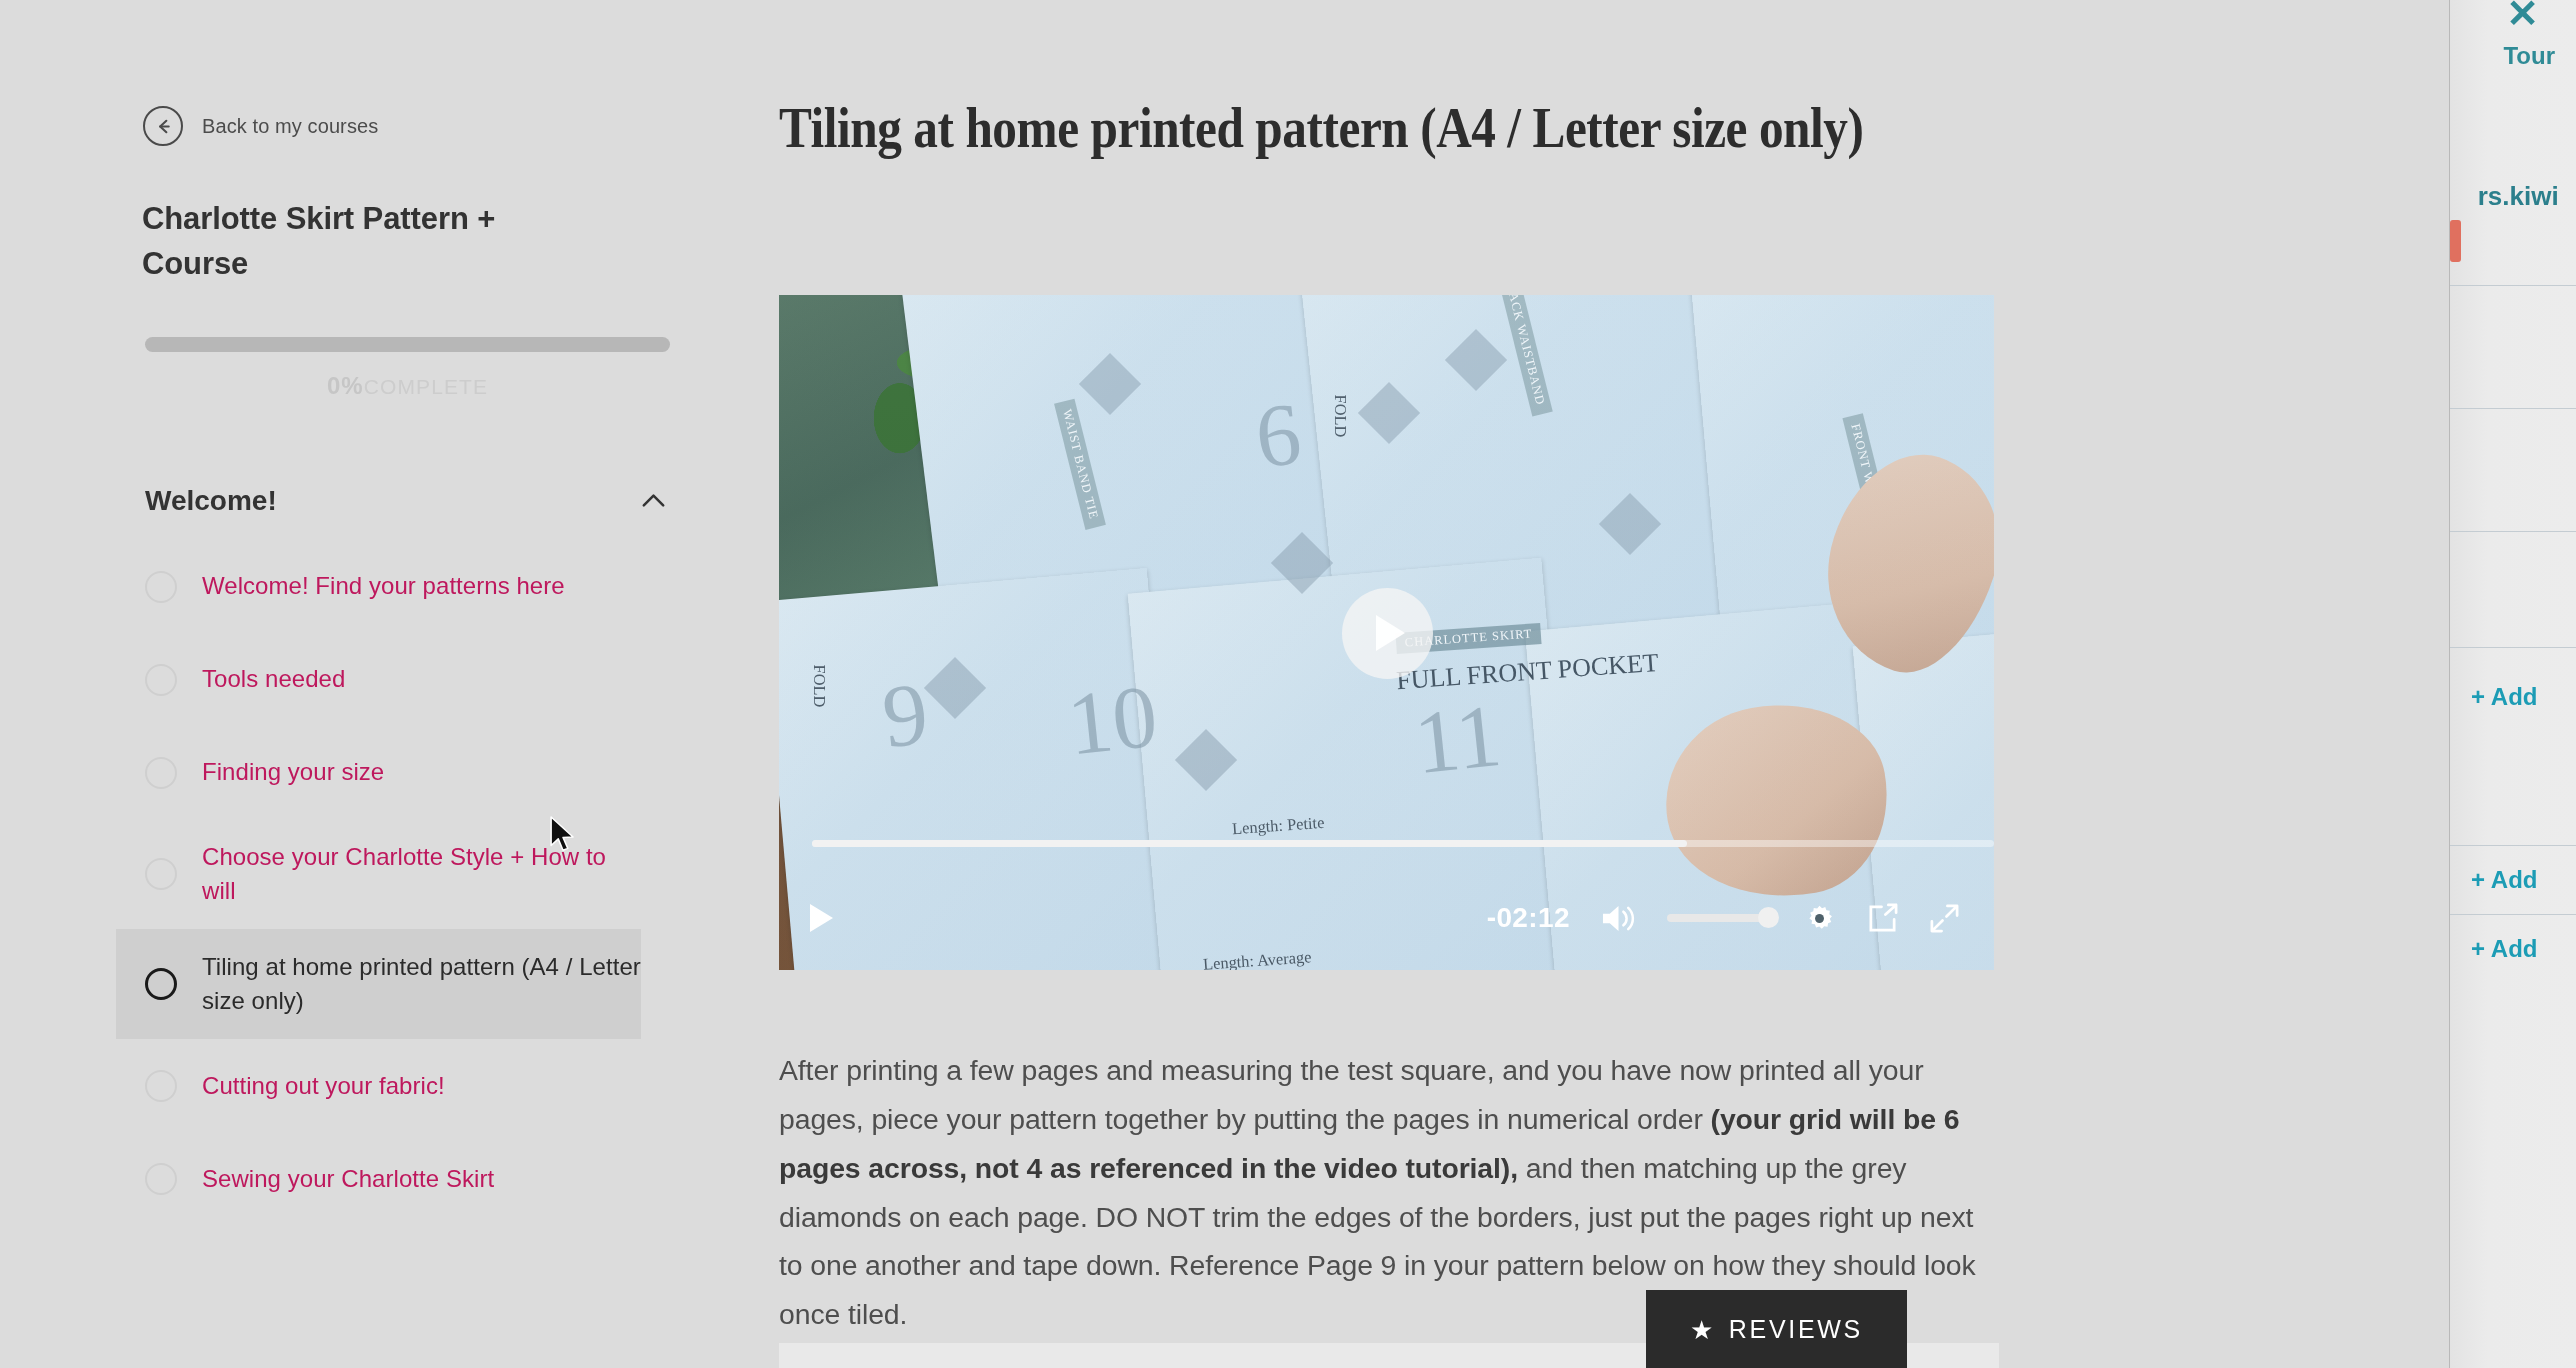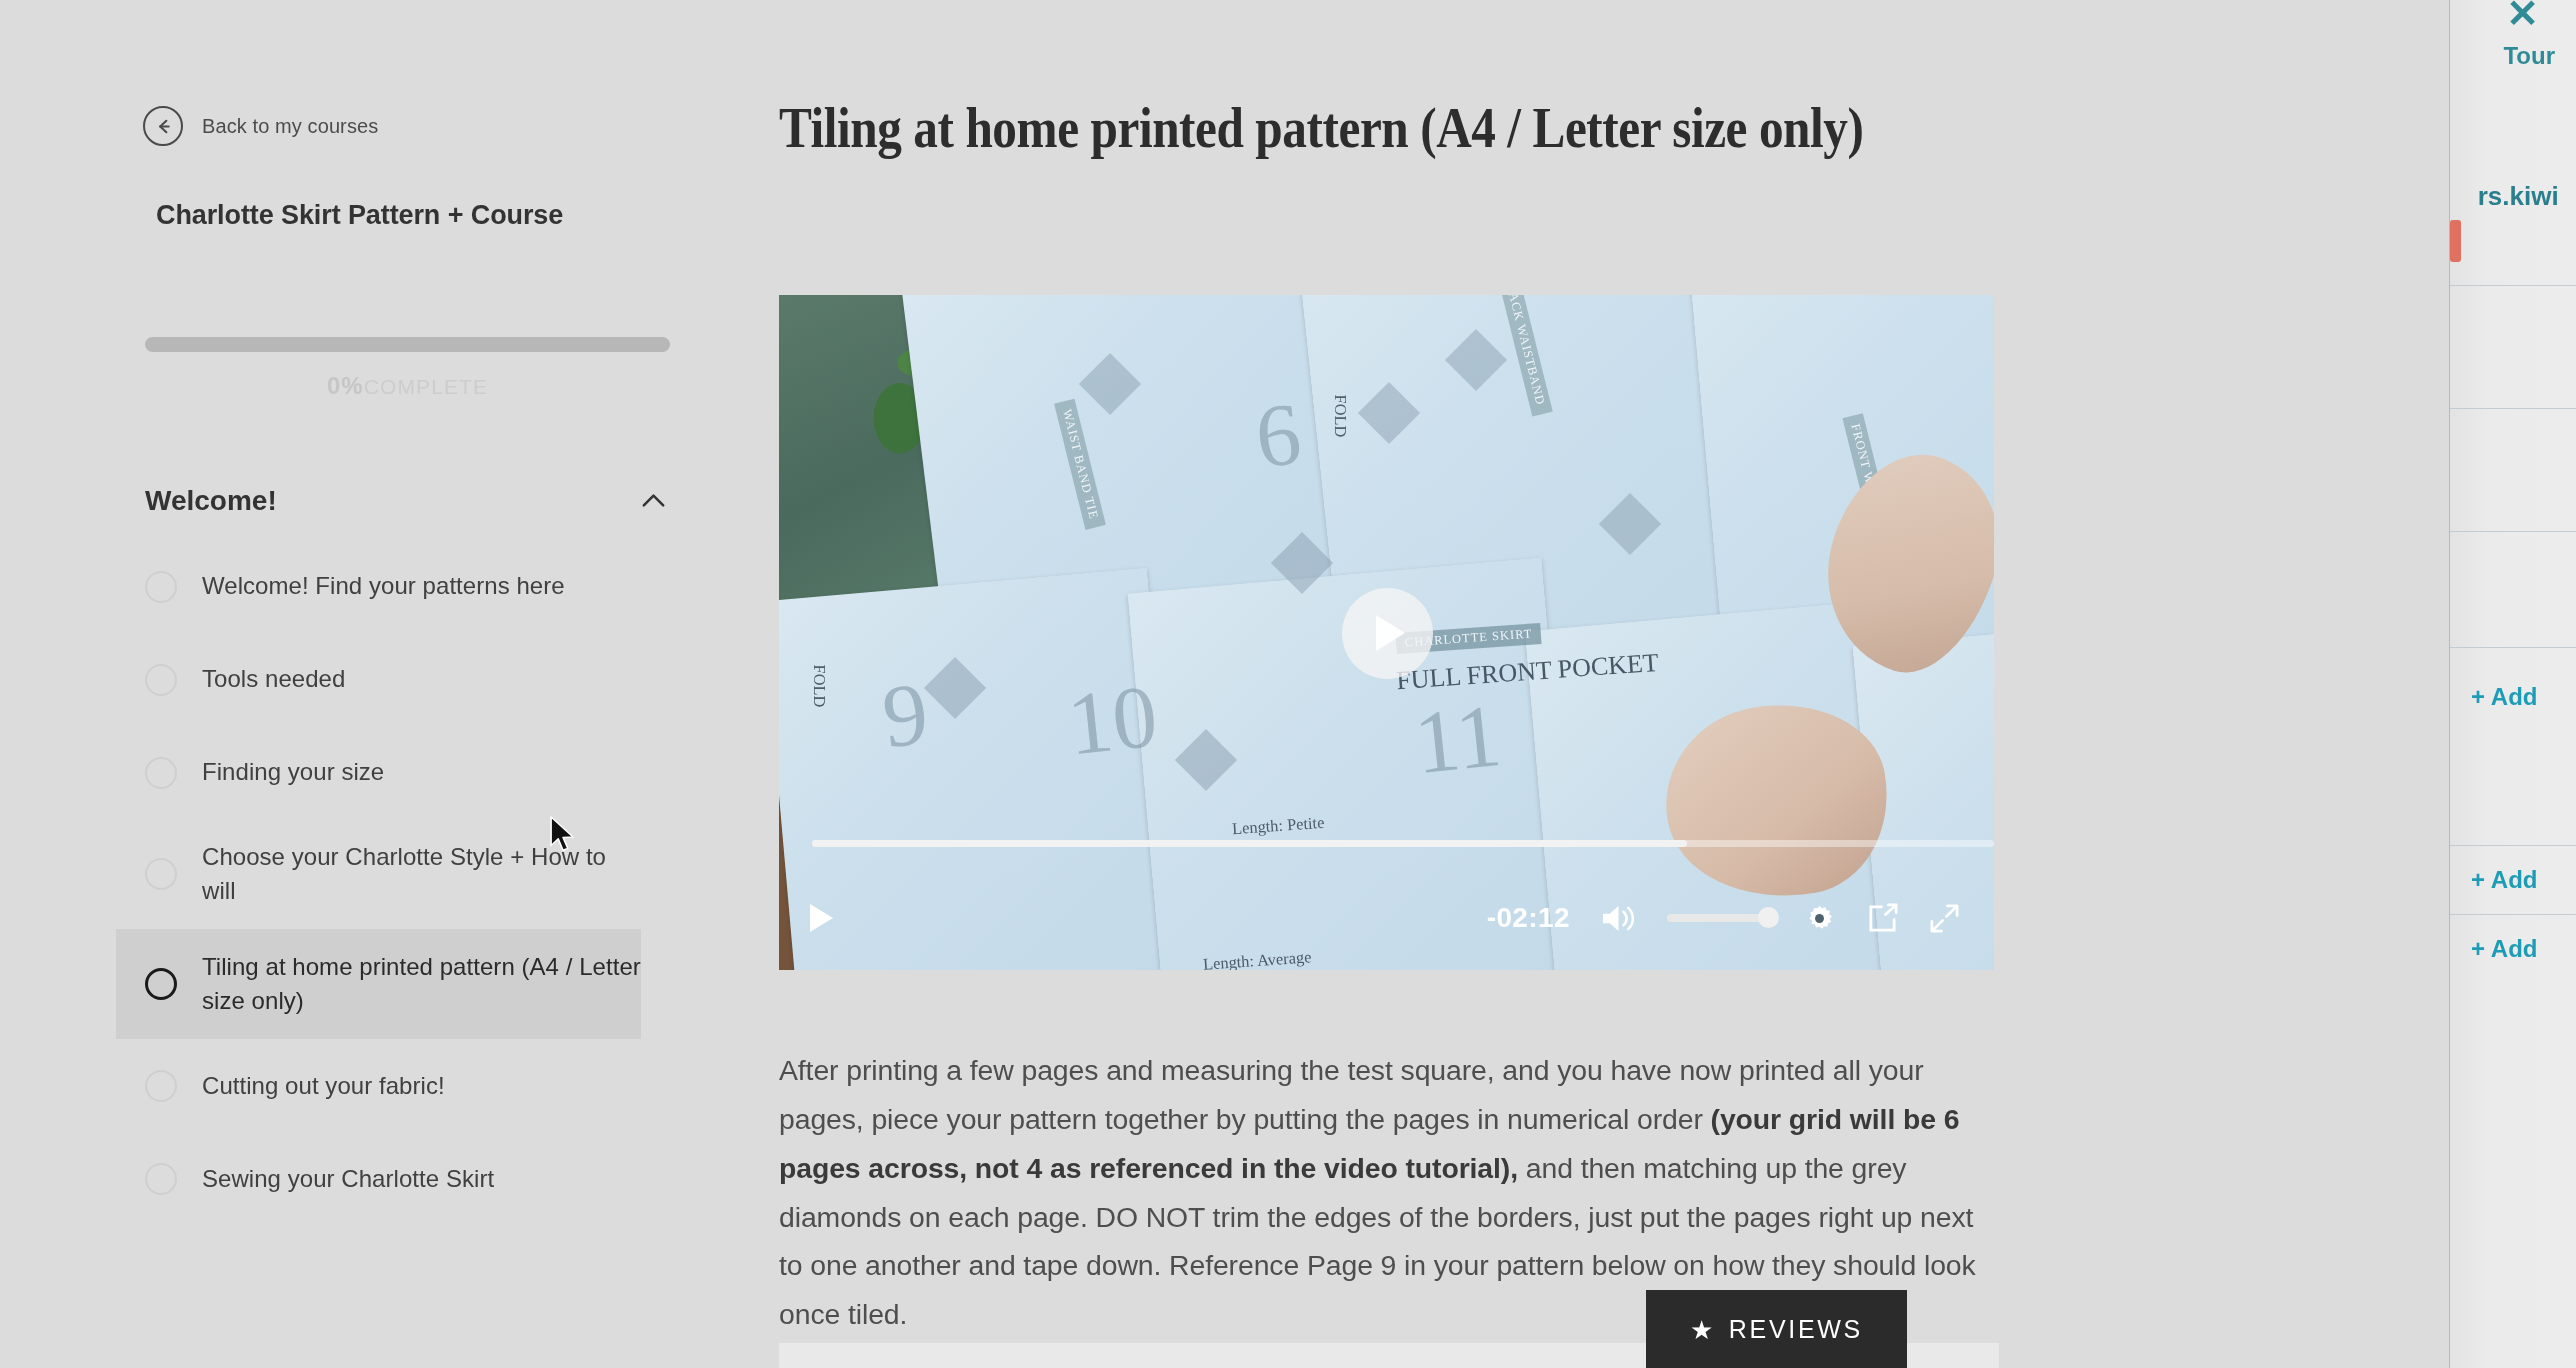--- a/index.html
+++ b/index.html
@@ -26,23 +26,23 @@
     width: 40px; height: 40px; border-radius: 50%;
     border: 2.5px solid #4a4a4a;
     display: flex; align-items: center; justify-content: center;
     flex: 0 0 auto;
   }
   .back-circle svg { display: block; }
   .back-label {
     font-size: 20px; color: #4c4c4c; letter-spacing: 0.1px; white-space: nowrap;
   }
   .course-title {
-    position: absolute; left: 156px; top: 196px;
+    position: absolute; left: 142px; top: 196px;
     width: 453px;
-    font-size: 27px; font-weight: bold; color: #333;
+    font-size: 31px; font-weight: bold; color: #333;
     line-height: 1.46; letter-spacing: -0.1px;
   }
   .progress-track {
     position: absolute; left: 145px; top: 337px;
     width: 525px; height: 14.5px;
     background: #b7b7b7; border-radius: 7.7px;
   }
   .progress-text {
     position: absolute; left: 145px; top: 372px;
     width: 525px; text-align: center;
@@ -65,21 +65,21 @@
     padding: 21px 0 21px 29px;
     min-height: 93px;
     cursor: pointer;
     margin-left: -29px; width: 525px;
   }
   .lesson .bullet {
     width: 32px; height: 32px; border-radius: 50%;
     border: 2.1px solid #cfcfcf; flex: 0 0 auto;
   }
   .lesson .lesson-label {
-    font-size: 24px; color: #404040; line-height: 1.42; letter-spacing: 0.05px;
+    font-size: 24px; color: #be185d; line-height: 1.42; letter-spacing: 0.05px;
   }
   .lesson.active { background: #cfcfcf; }
   .lesson.active .bullet { border: 3.5px solid #1a1a1a; }
   .lesson.active .lesson-label { color: #2b2b2b; }
 
   
   #main { position: absolute; left: 723px; top: 0; width: 1668px; height: 1369px; }
   .lesson-title {
     position: absolute; left: 56px; top: 93px;
     width: 1234px;

